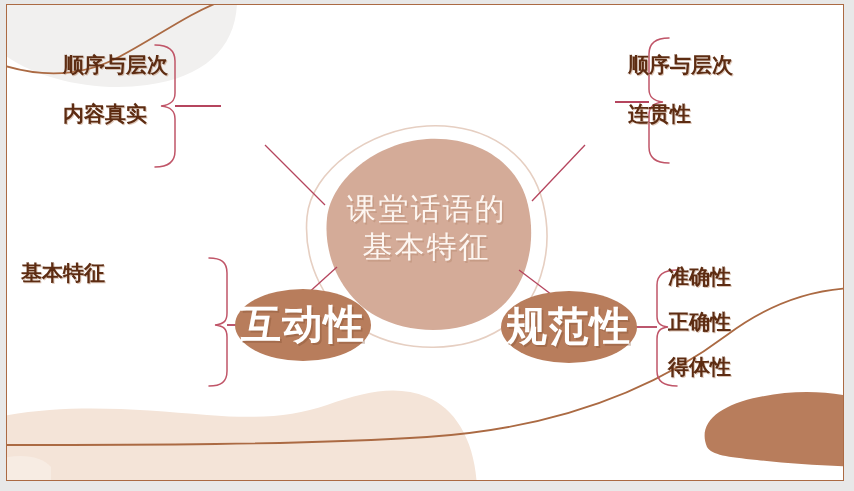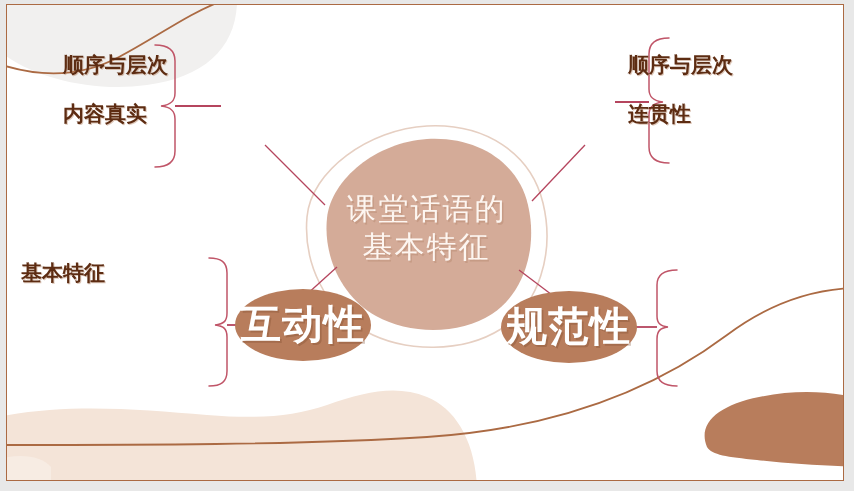--- a/index.html
+++ b/index.html
@@ -183,15 +183,20 @@
 
     <div class="leaf-group lg-right" id="leaves-logic">
       <span class="leaf-item">顺序与层次</span>
       <span class="leaf-item">连贯性</span>
     </div>
 
     <div class="leaf-group lg-left" id="leaves-interact">
       <span class="leaf-item">基本特征</span>
     </div>
 
+    <div class="leaf-group lg-right" id="leaves-norm">
+      <span class="leaf-item">准确性</span>
+      <span class="leaf-item">正确性</span>
+      <span class="leaf-item">得体性</span>
+    </div>
 
   </div>
 </div>
 
 </body></html>

